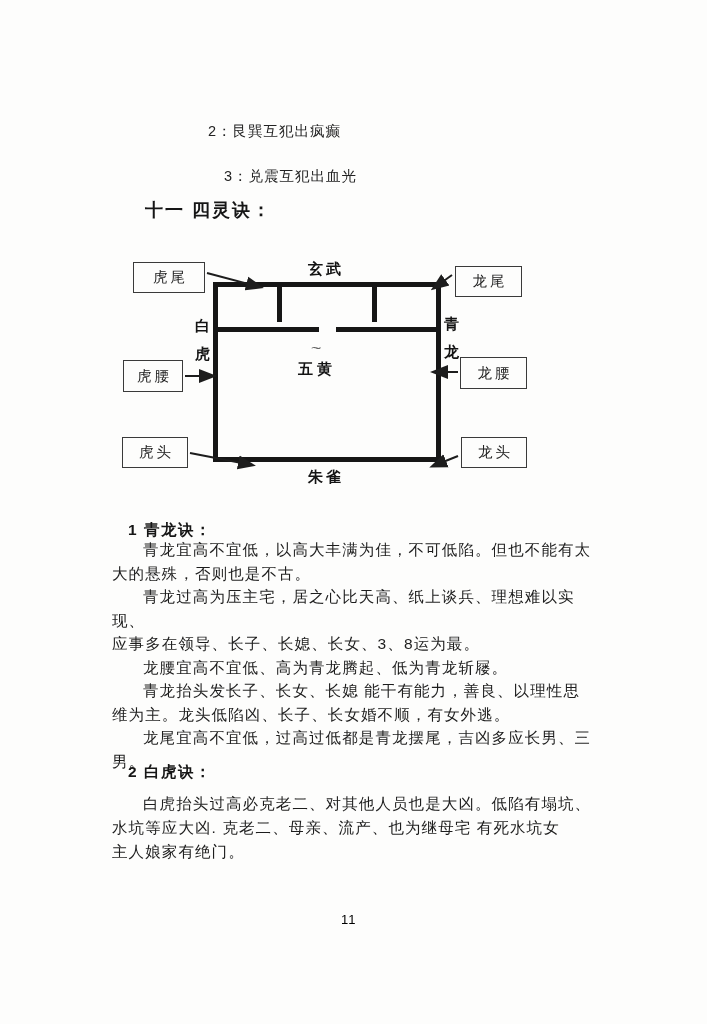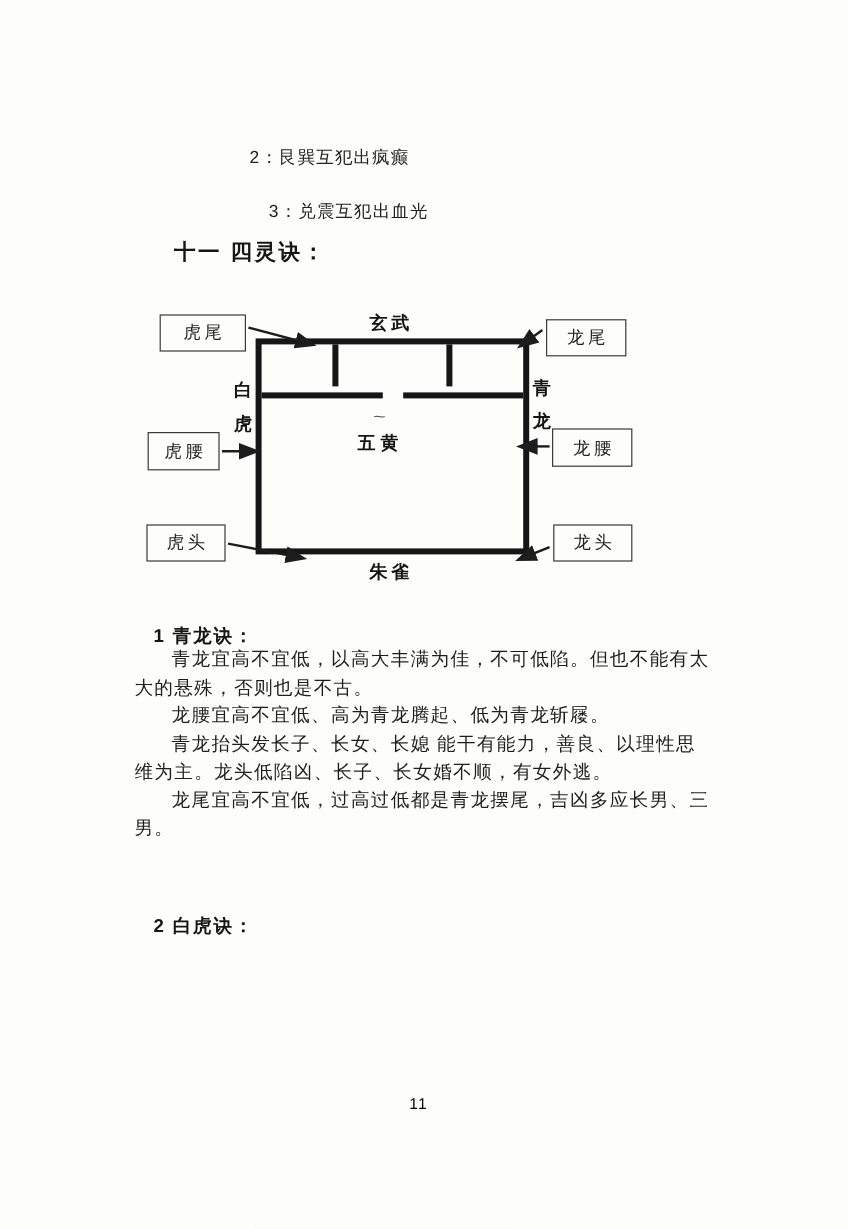--- a/index.html
+++ b/index.html
@@ -161,25 +161,32 @@
       <line x1="90" y1="203" x2="152" y2="215" stroke="#1d1d1d" stroke-width="2" marker-end="url(#ah)"></line>
       <line x1="358" y1="206" x2="333" y2="216" stroke="#1d1d1d" stroke-width="2" marker-end="url(#ah)"></line>
     </svg>
   </div>
 
   <div class="abs section-title" style="left:128px;top:484px;margin-top:36px;">1 青龙诀：</div>
 
   <div class="abs body-block" style="left:112px;top:538px;">
     <p>青龙宜高不宜低，以高大丰满为佳，不可低陷。但也不能有太
 大的悬殊，否则也是不古。</p>
+    <p>青龙过高为压主宅，居之心比天高、纸上谈兵、理想难以实现、
+应事多在领导、长子、长媳、长女、3、8运为最。</p>
     <p>龙腰宜高不宜低、高为青龙腾起、低为青龙斩屦。</p>
     <p>青龙抬头发长子、长女、长媳 能干有能力，善良、以理性思
 维为主。龙头低陷凶、长子、长女婚不顺，有女外逃。</p>
     <p>龙尾宜高不宜低，过高过低都是青龙摆尾，吉凶多应长男、三
 男。</p>
   </div>
 
   <div class="abs section-title" style="left:128px;top:762px;">2 白虎诀：</div>
 
+  <div class="abs body-block wide-lh" style="left:112px;top:792px;">
+    <p>白虎抬头过高必克老二、对其他人员也是大凶。低陷有塌坑、
+水坑等应大凶. 克老二、母亲、流产、也为继母宅 有死水坑女
+主人娘家有绝门。</p>
+  </div>
 
   <div class="abs page-number" style="left:341px;top:912px;">11</div>
 
 </div>
 
 </body></html>

